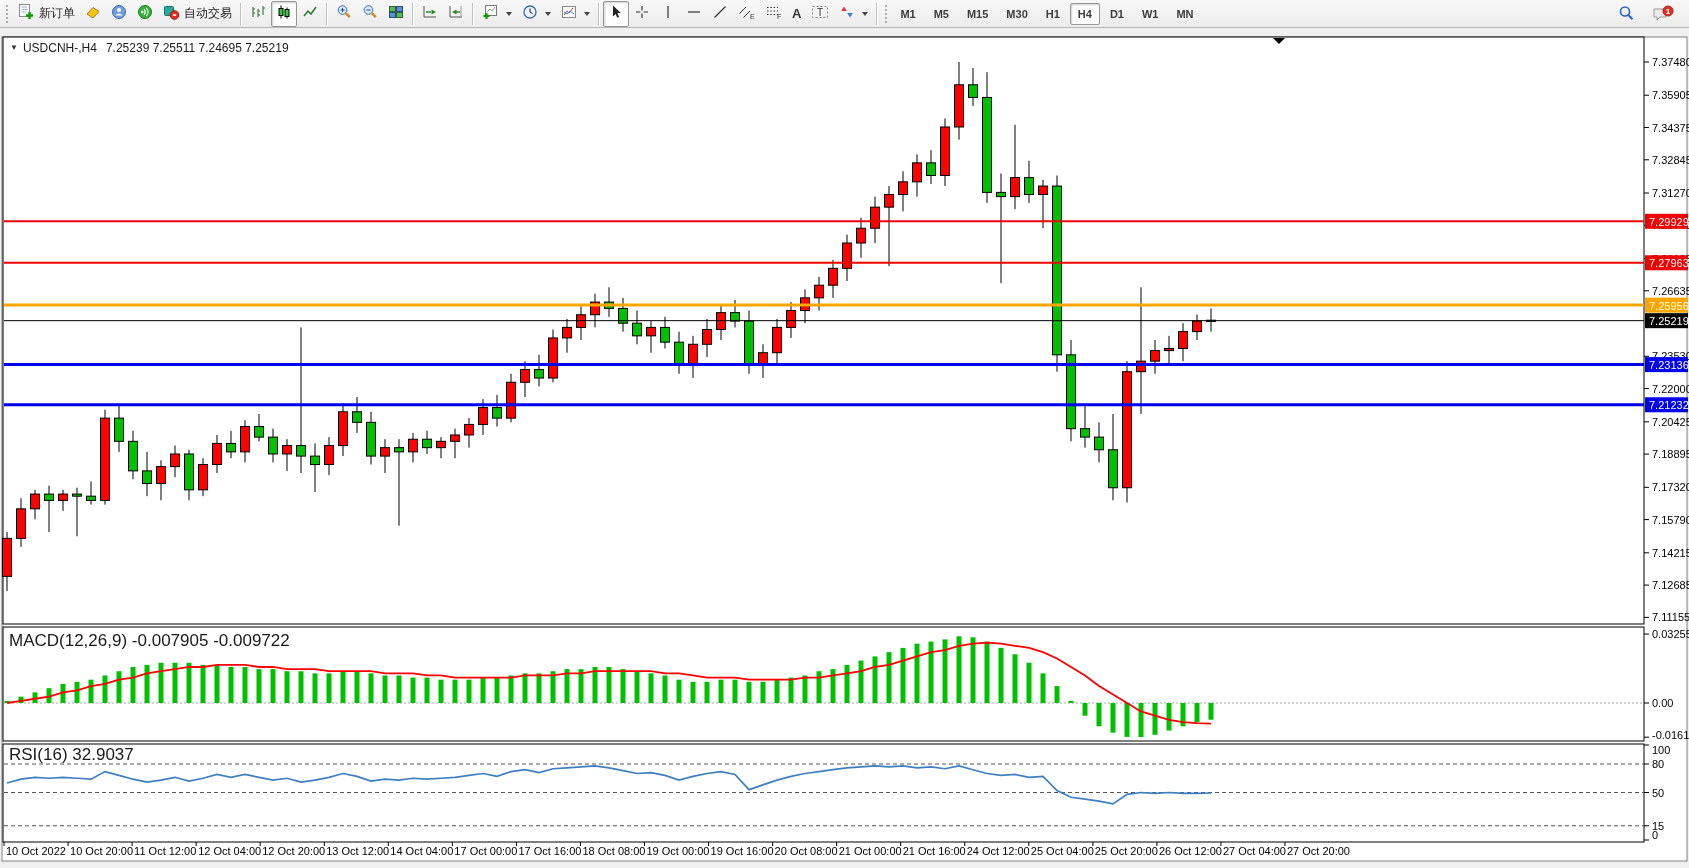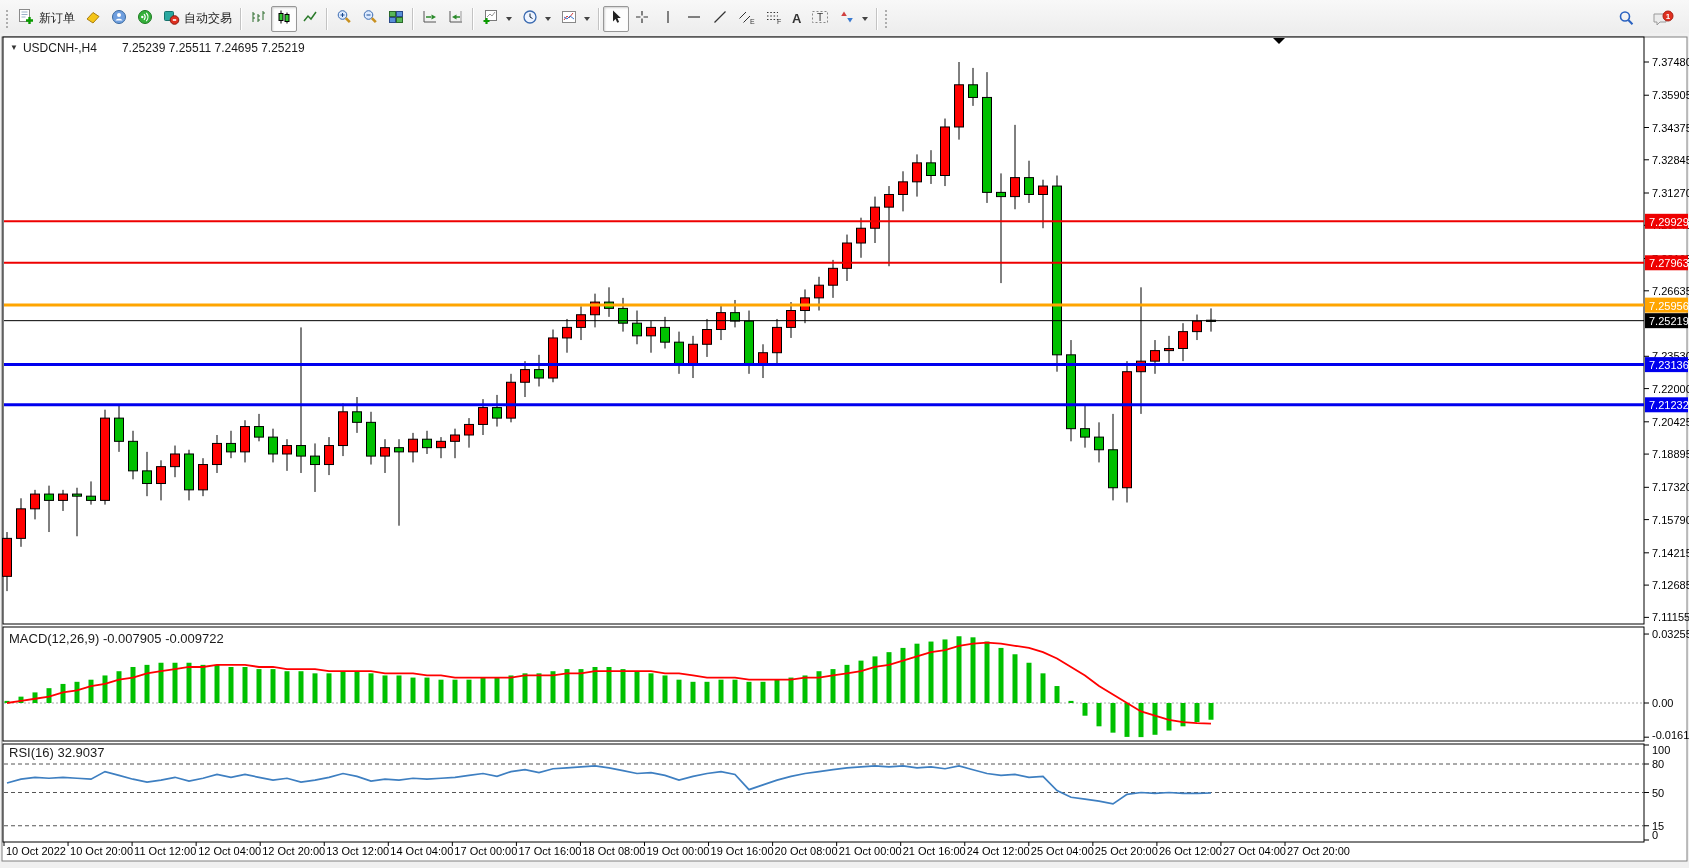--- a/index.html
+++ b/index.html
@@ -1,31 +1,31 @@
 <!DOCTYPE html>
 <html><head>
 <meta charset="utf-8">
 <style>
   html,body{margin:0;padding:0}
   body{width:1689px;height:868px;overflow:hidden;position:relative;background:#f0f0f0;font-family:"Liberation Sans",sans-serif}
   
-  .toolbar{position:absolute;left:0;top:0;width:1689px;height:38px;background:linear-gradient(#f8f8f8,#ececec);border-bottom:1px solid #b5b5b5;display:flex;align-items:center;padding:8px 2px;box-sizing:border-box}
+  .toolbar{position:absolute;left:0;top:0;width:1689px;height:28px;background:linear-gradient(#f8f8f8,#ececec);border-bottom:1px solid #b5b5b5;display:flex;align-items:center;padding:8px 2px;box-sizing:border-box}
   .grip{width:4px;height:20px;margin:0 3px;background-image:radial-gradient(#aeaeae 34%,transparent 36%);background-size:4px 4px;flex:none}
   .sep{width:1px;height:22px;background:#c3c3c3;border-right:1px solid #fff;margin:0 3px;flex:none}
   .tbtn{display:flex;align-items:center;gap:4px;height:24px;padding:0 4px;border:1px solid transparent;border-radius:2px;font-size:12px;color:#222;flex:none}
   .tbtn.pressed{background:#fdfdfd;border-color:#979797;box-shadow:inset 1px 1px 2px rgba(0,0,0,.18)}
   .caret{width:0;height:0;border-left:3.5px solid transparent;border-right:3.5px solid transparent;border-top:4px solid #444;margin-left:3px}
   .pbtn{padding:4px 7px;font-size:11px;font-weight:bold;color:#3c3c3c;border:1px solid transparent;margin:0 1px;border-radius:2px}
   .pbtn.pressed{background:#fff;border-color:#979797;box-shadow:inset 1px 1px 2px rgba(0,0,0,.2)}
   .right-icons{margin-left:auto;display:flex;align-items:center;gap:6px;margin-right:8px}
   
   #chart-svg{position:absolute;left:0;top:33px}
   #chart-svg text{font-family:"Liberation Sans",sans-serif}
   .overlay{position:absolute;pointer-events:none;white-space:nowrap;color:#1a1a1a;font-size:12px}
-  .overlay.small{font-size:13px}
+  .overlay.small{font-size:17px}
   .tri{font-size:8px;vertical-align:2px;margin-right:5px;color:#333}
 </style>
 </head>
 <body>
 
 <div class="toolbar">
   <div class="grip"></div>
   <div class="tbtn">
     <span><svg width="18" height="16">
           <rect x="2.5" y="0.5" width="10" height="12" fill="#fff" stroke="#8a8a8a"></rect>
@@ -191,20 +191,31 @@
     </div>
   <div class="tbtn">
       <span><svg width="16" height="16">
           <path d="M5 2.5L7.8 7H2.2z" fill="#d04040"></path>
           <path d="M11 13.5L8.2 9h5.6z" fill="#3a7ad0"></path>
         </svg></span>
       <span class="caret"></span>
     </div>
   <div class="sep"></div>
   <div class="grip"></div>
+  <div id="periods" style="display:flex;align-items:center">
+      <span class="pbtn">M1</span>
+      <span class="pbtn">M5</span>
+      <span class="pbtn">M15</span>
+      <span class="pbtn">M30</span>
+      <span class="pbtn">H1</span>
+      <span class="pbtn pressed">H4</span>
+      <span class="pbtn">D1</span>
+      <span class="pbtn">W1</span>
+      <span class="pbtn">MN</span>
+    </div>
   <div class="right-icons">
     <span class="tbtn">
         <svg width="18" height="17">
           <circle cx="7" cy="6.5" r="4.5" fill="none" stroke="#2a62c0" stroke-width="1.6"></circle>
           <path d="M10.3 10l4.2 4.2" stroke="#2a62c0" stroke-width="2"></path>
         </svg>
       </span>
     <span class="tbtn">
         <svg width="22" height="18">
           <path d="M2 4h12v8H8l-3 3v-3H2z" fill="#ececec" stroke="#9a9a9a"></path>
@@ -601,20 +612,20 @@
     <text x="902.6999999999999" y="822" font-size="11" fill="#000">21 Oct 16:00</text>
     <text x="966.75" y="822" font-size="11" fill="#000">24 Oct 12:00</text>
     <text x="1030.8" y="822" font-size="11" fill="#000">25 Oct 04:00</text>
     <text x="1094.85" y="822" font-size="11" fill="#000">25 Oct 20:00</text>
     <text x="1158.8999999999999" y="822" font-size="11" fill="#000">26 Oct 12:00</text>
     <text x="1222.95" y="822" font-size="11" fill="#000">27 Oct 04:00</text>
     <text x="1287" y="822" font-size="11" fill="#000">27 Oct 20:00</text>
   </svg>
 
 <div class="overlay" style="left:10px;top:41px">
-  <span class="tri">▼</span><span>USDCNH-,H4</span><span style="margin-left:25px">7.25239 7.25511 7.24695 7.25219</span>
+  <span class="tri">▼</span><span>USDCNH-,H4</span><span style="margin-left:9px">7.25239 7.25511 7.24695 7.25219</span>
 </div>
 <div class="overlay small" style="left:9px;top:631px">
   <span>MACD(12,26,9)</span> <span>-0.007905</span> <span>-0.009722</span>
 </div>
 <div class="overlay small" style="left:9px;top:745px">
   <span>RSI(16)</span> <span>32.9037</span>
 </div>
 
 </body></html>

